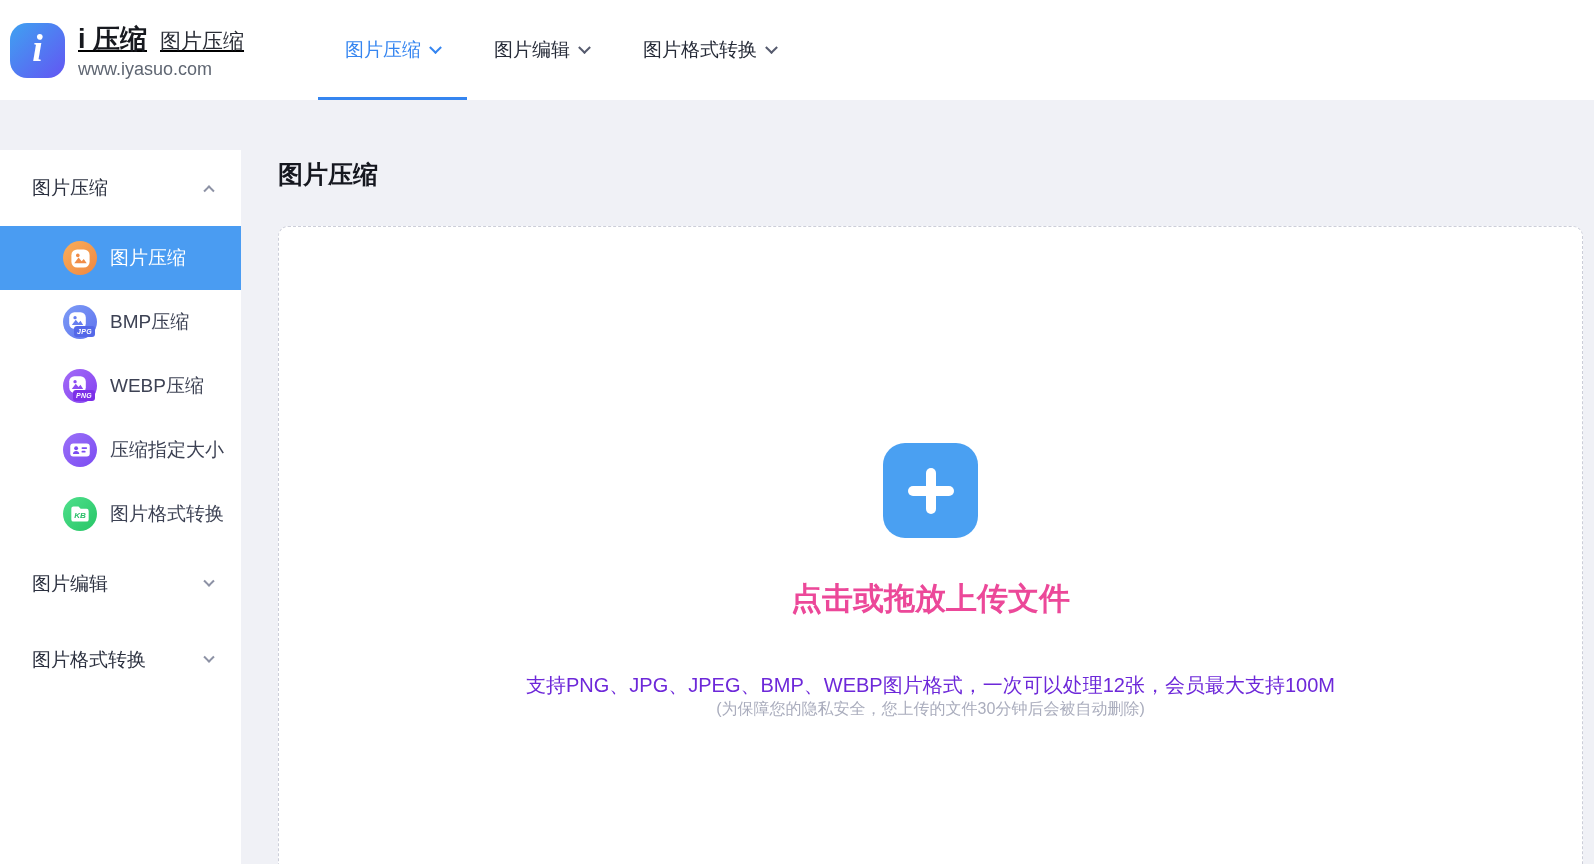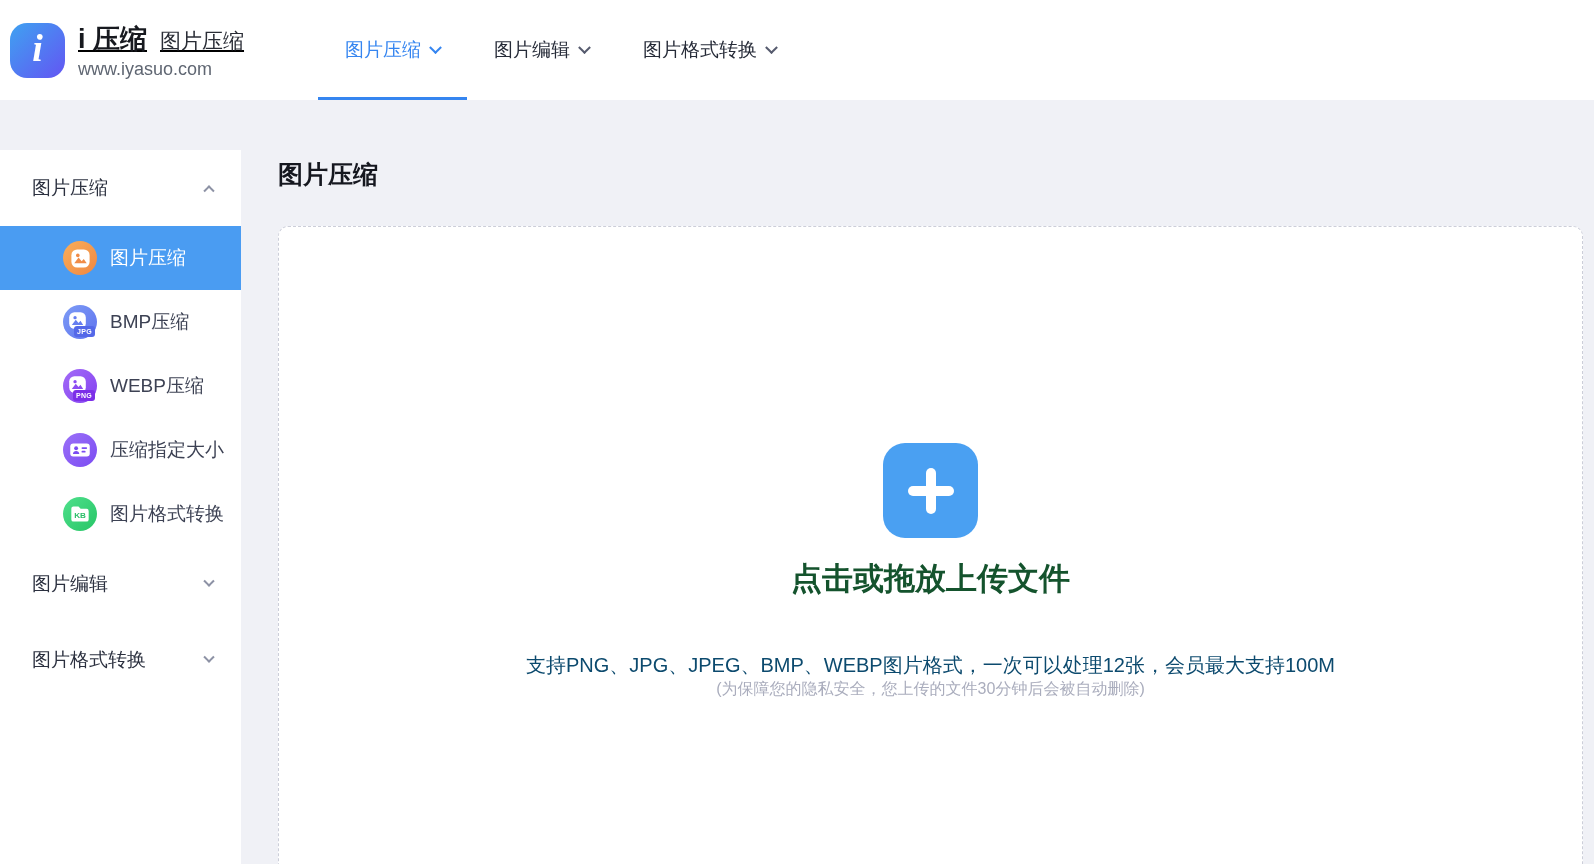--- a/index.html
+++ b/index.html
@@ -58,21 +58,21 @@
   }
   .side-section .chev { border-color: #8d92a5; width: 8px; height: 8px; }
   .side-item {
     height: 64px; display: flex; align-items: center; gap: 13px;
     padding-left: 63px; font-size: 19px; color: #3d4254; cursor: pointer;
   }
   .side-item.active { background: #4a9cf2; color: #ffffff; }
 
   .tile {
     position: relative; width: 34px; height: 34px; border-radius: 17px; flex: 0 0 34px;
-    display: flex; align-items: center; justify-content: center;
+    display: flex; align-items: center; justify-content: center; font-style: italic;
   }
   .tile-photo { background: linear-gradient(135deg,#f9ae5a,#ef8742); color: #f08c48; }
   .tile-jpg   { background: linear-gradient(135deg,#7d9cf6,#5e72ee); color: #667ef0; }
   .tile-png   { background: linear-gradient(135deg,#a36cf7,#8440f0); color: #8c4cf2; }
   .tile-bmp   { background: linear-gradient(135deg,#f79cb2,#ef7693); color: #f07e9a; }
   .tile-webp  { background: linear-gradient(135deg,#58d2ea,#2fb3de); color: #35b9e0; }
   .tile-id    { background: linear-gradient(135deg,#9b70f8,#7b4cf2); }
   .tile-kb    { background: linear-gradient(135deg,#4fe08c,#27c566); }
   .tile-badge {
     position: absolute; bottom: 2px; right: 2px;
@@ -98,22 +98,22 @@
   .plus-btn {
     position: relative; width: 95px; height: 95px; margin: 0 auto;
     border-radius: 22px; background: #4aa0f2; cursor: pointer;
   }
   .plus-btn::before, .plus-btn::after {
     content: ""; position: absolute; left: 50%; top: 50%; background: #fff; border-radius: 6px;
   }
   .plus-btn::before { width: 46px; height: 10px; transform: translate(-50%,-50%); }
   .plus-btn::after  { width: 10px; height: 46px; transform: translate(-50%,-50%); }
 
-  .upload-heading { margin-top: 20px; font-size: 31px; font-weight: bold; color: #14532d; }
-  .support-text   { margin-top: 52px; font-size: 20px; color: #0c4a6e; }
+  .upload-heading { margin-top: 40px; font-size: 31px; font-weight: bold; color: #ec4899; }
+  .support-text   { margin-top: 52px; font-size: 20px; color: #6d28d9; }
   .privacy-text   { font-size: 16px; color: #aaadbd; }
 </style>
 </head>
 <body>
 
 <div class="header">
   <div class="logo">
     <div class="logo-mark">
       <span>i</span>
     </div>

